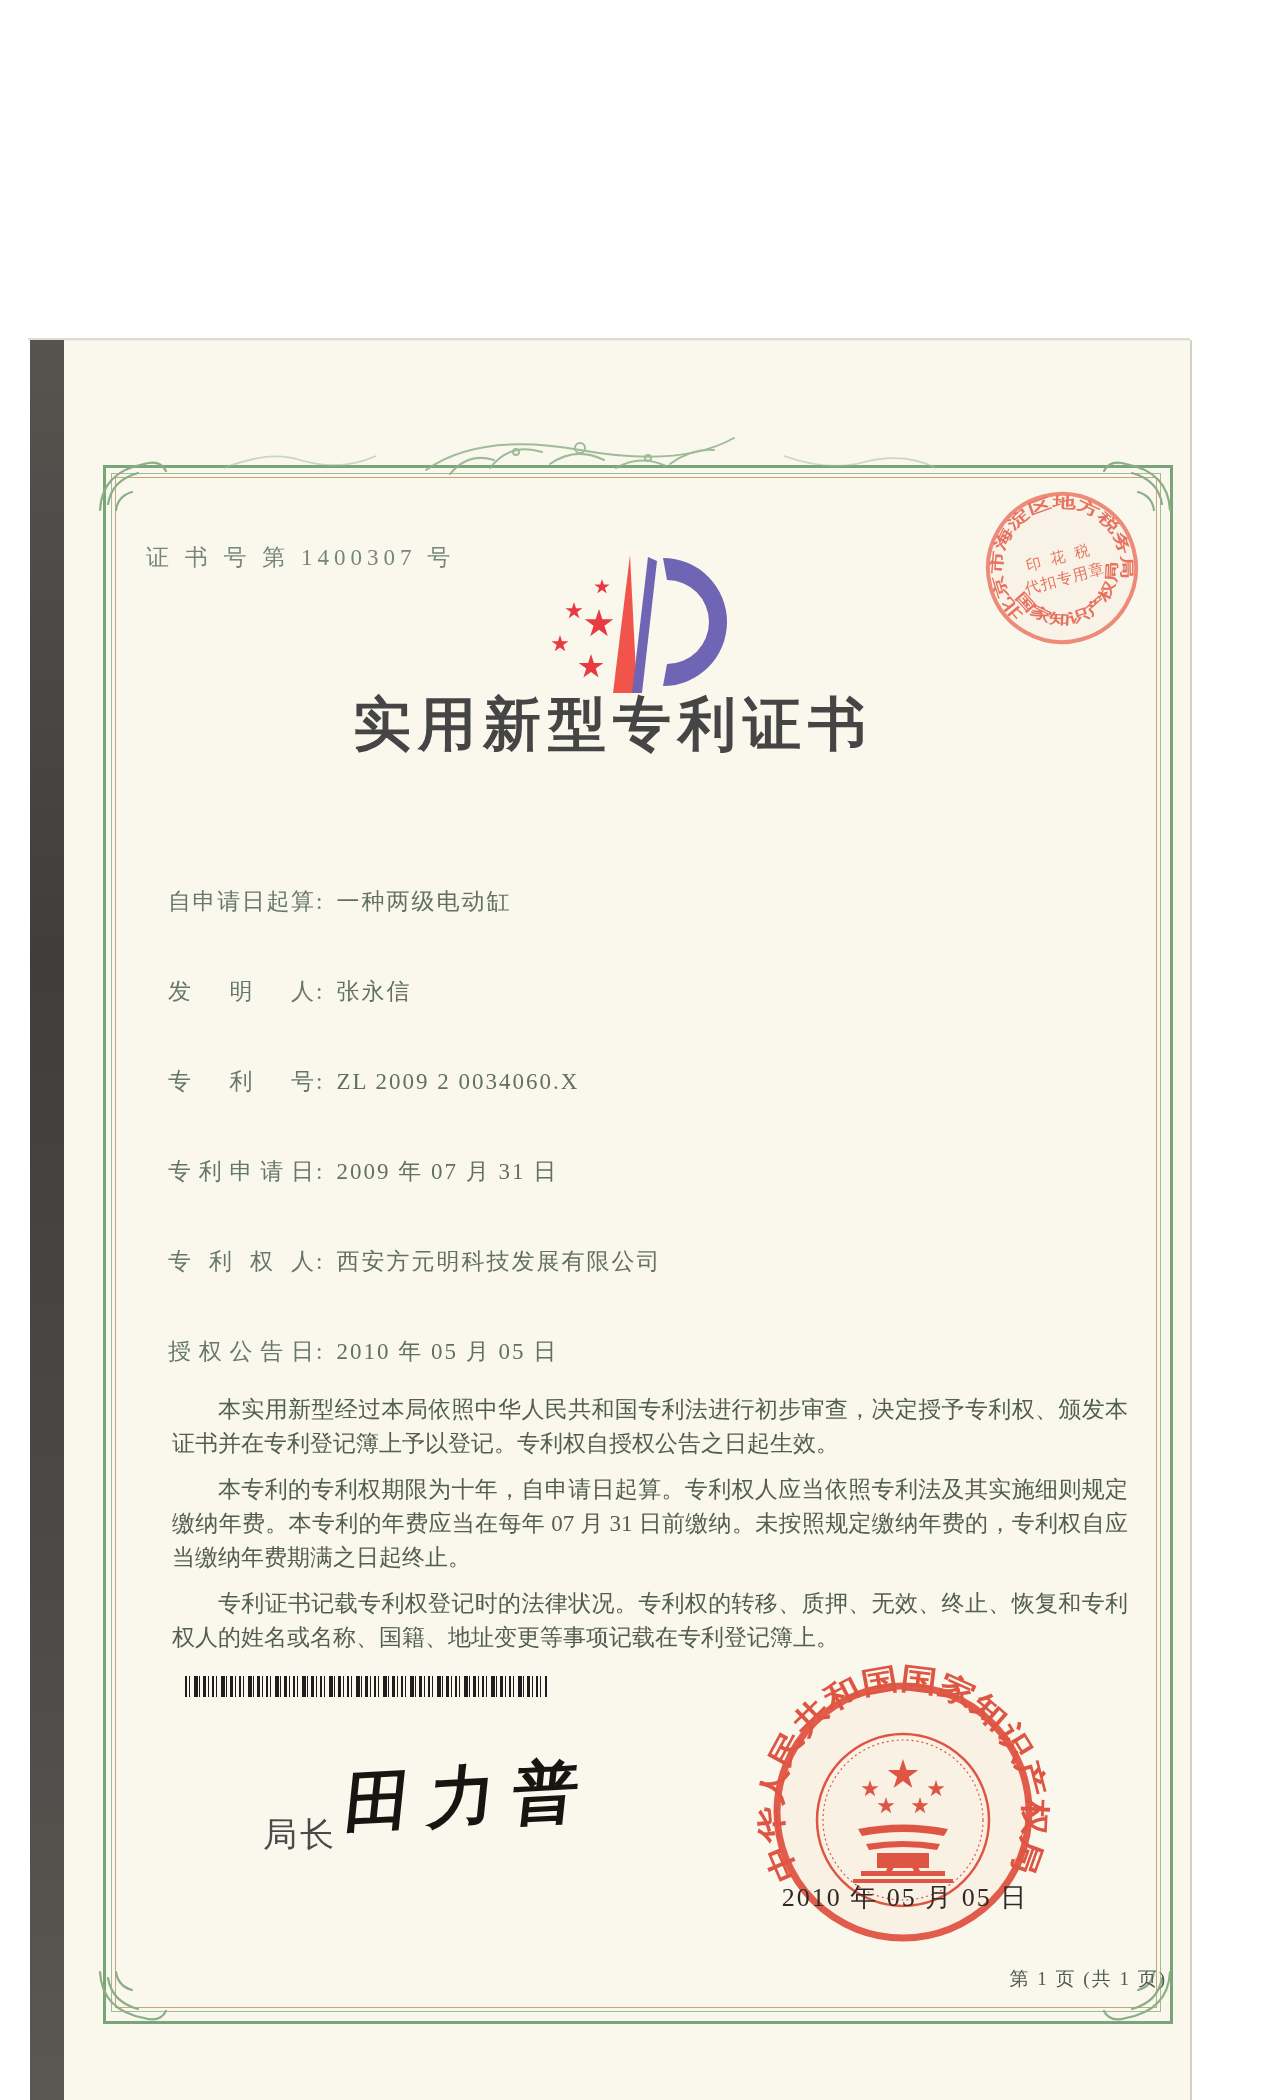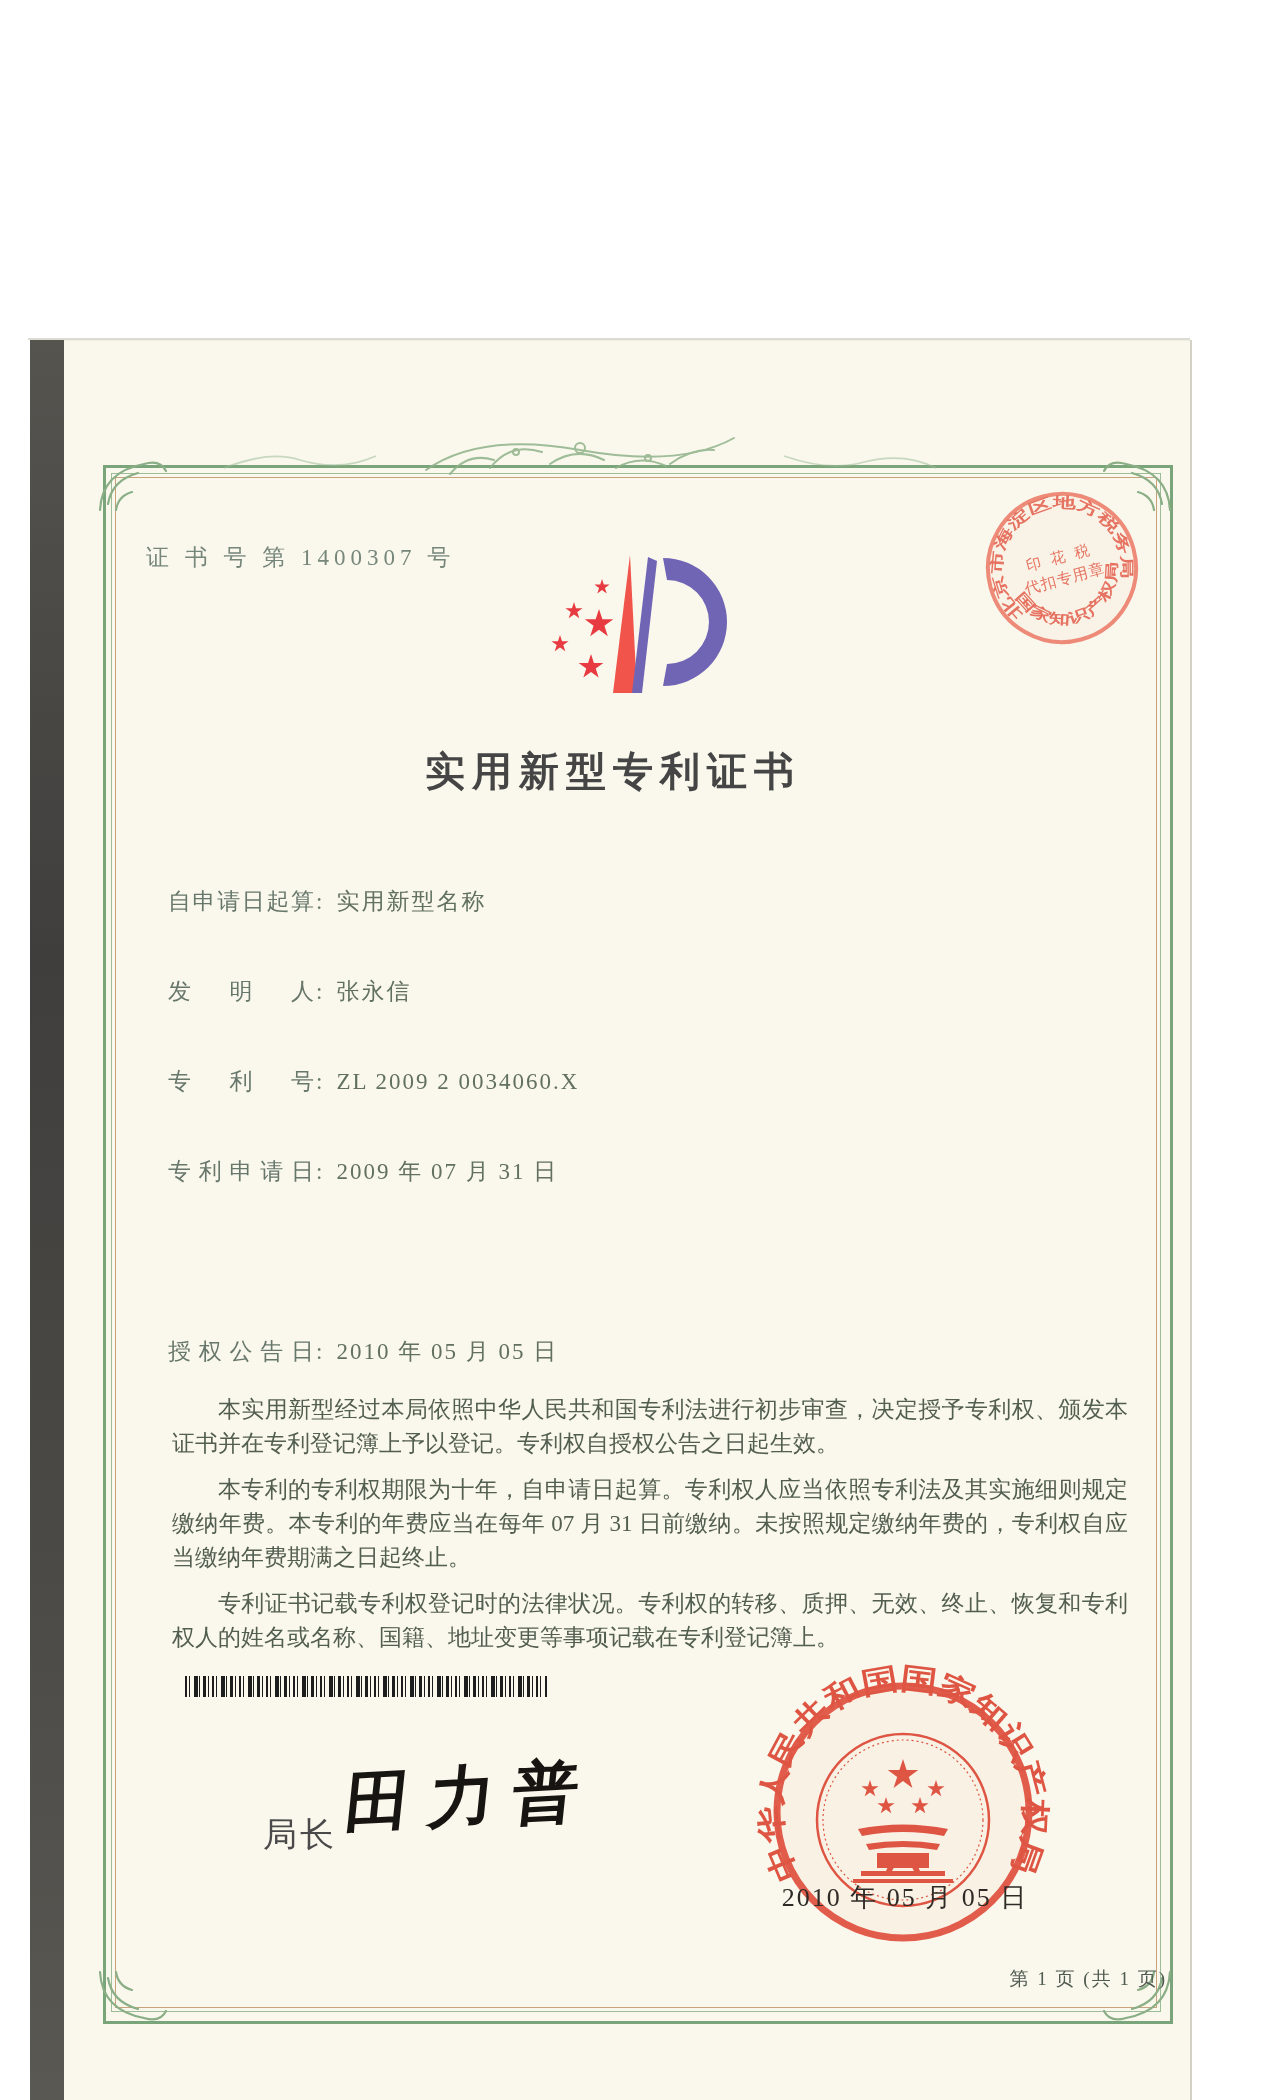--- a/index.html
+++ b/index.html
@@ -16,21 +16,21 @@
 
   
   #frame-outer{left:103px;top:465px;width:1064px;height:1553px;border:3px solid #7aa47a;}
   #frame-inner{left:111px;top:473px;width:1048px;height:1537px;border:1px solid #9dbd99;}
   #frame-accent{left:115px;top:477px;width:1040px;height:1529px;border:1px solid #c9a27b;}
 
   
   #cert-no{left:146px;top:542px;font-size:23px;color:#76867b;letter-spacing:5px;}
 
   
-  #title{left:103px;top:744px;width:1020px;text-align:center;font-size:40px;font-weight:700;
+  #title{left:103px;top:686px;width:1020px;text-align:center;font-size:58px;font-weight:700;
     color:#454545;letter-spacing:7px;}
 
   
   .field-row{left:168px;height:34px;font-size:23px;color:#68776c;white-space:nowrap;}
   .field-label{display:inline-block;width:146px;text-align:justify;text-align-last:justify;}
   .field-colon{display:inline-block;margin-left:2px;}
   .field-value{display:inline-block;margin-left:14px;letter-spacing:2px;color:#62715f;}
 
   
   #body-text{left:160px;top:1381px;width:980px;font-size:23px;line-height:34px;color:#525e50;
@@ -123,30 +123,33 @@
     <path d="M100,7 L107,145 L83,145 Z" fill="#f0544a"></path>
     <g fill="#7064b4">
       <path d="M118,9 L127,13 L112,145 L102,145 Z"></path>
       <path d="M133,10 A64,64 0 1 1 133,138 L137,116 A42,42 0 1 0 137,32 Z"></path>
     </g>
   </svg>
 
   <div class="abs" id="title">实用新型专利证书</div>
 
   <div class="abs field-row" style="top:886px">
-    <span class="field-label">自申请日起算</span><span class="field-colon">:</span><span class="field-value">实用新型名称</span>
+    <span class="field-label">自申请日起算</span><span class="field-colon">:</span><span class="field-value">一种两级电动缸</span>
   </div>
   <div class="abs field-row" style="top:976px">
     <span class="field-label">发明人</span><span class="field-colon">:</span><span class="field-value">张永信</span>
   </div>
   <div class="abs field-row" style="top:1066px">
     <span class="field-label">专利号</span><span class="field-colon">:</span><span class="field-value">ZL 2009 2 0034060.X</span>
   </div>
   <div class="abs field-row" style="top:1156px">
     <span class="field-label">专利申请日</span><span class="field-colon">:</span><span class="field-value">2009 年 07 月 31 日</span>
+  </div>
+  <div class="abs field-row" style="top:1246px">
+    <span class="field-label">专利权人</span><span class="field-colon">:</span><span class="field-value">西安方元明科技发展有限公司</span>
   </div>
   <div class="abs field-row" style="top:1336px">
     <span class="field-label">授权公告日</span><span class="field-colon">:</span><span class="field-value">2010 年 05 月 05 日</span>
   </div>
 
   <div class="abs" id="body-text">
     <p>本实用新型经过本局依照中华人民共和国专利法进行初步审查，决定授予专利权、颁发本证书并在专利登记簿上予以登记。专利权自授权公告之日起生效。</p>
     <p>本专利的专利权期限为十年，自申请日起算。专利权人应当依照专利法及其实施细则规定缴纳年费。本专利的年费应当在每年 07 月 31 日前缴纳。未按照规定缴纳年费的，专利权自应当缴纳年费期满之日起终止。</p>
     <p>专利证书记载专利权登记时的法律状况。专利权的转移、质押、无效、终止、恢复和专利权人的姓名或名称、国籍、地址变更等事项记载在专利登记簿上。</p>
   </div>

